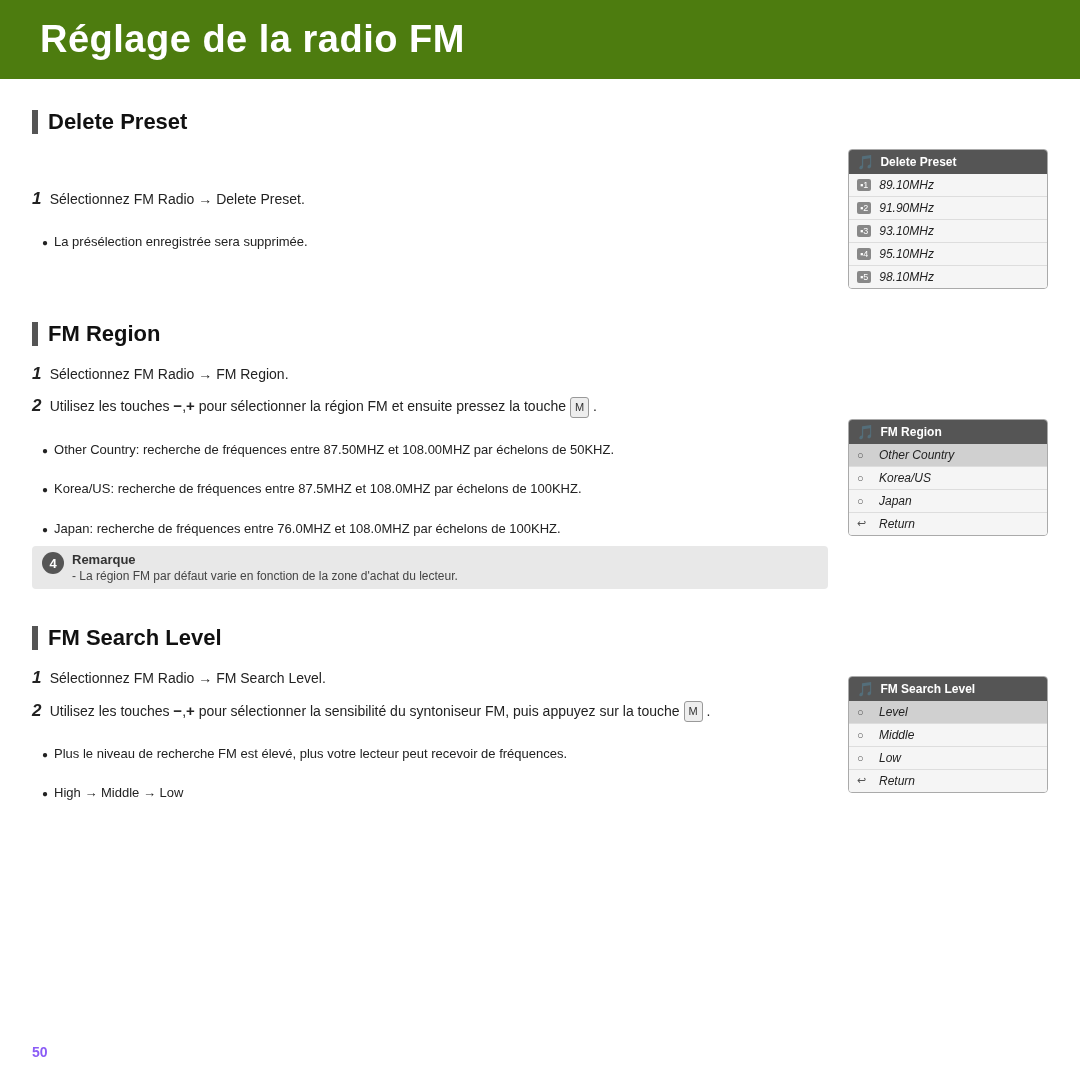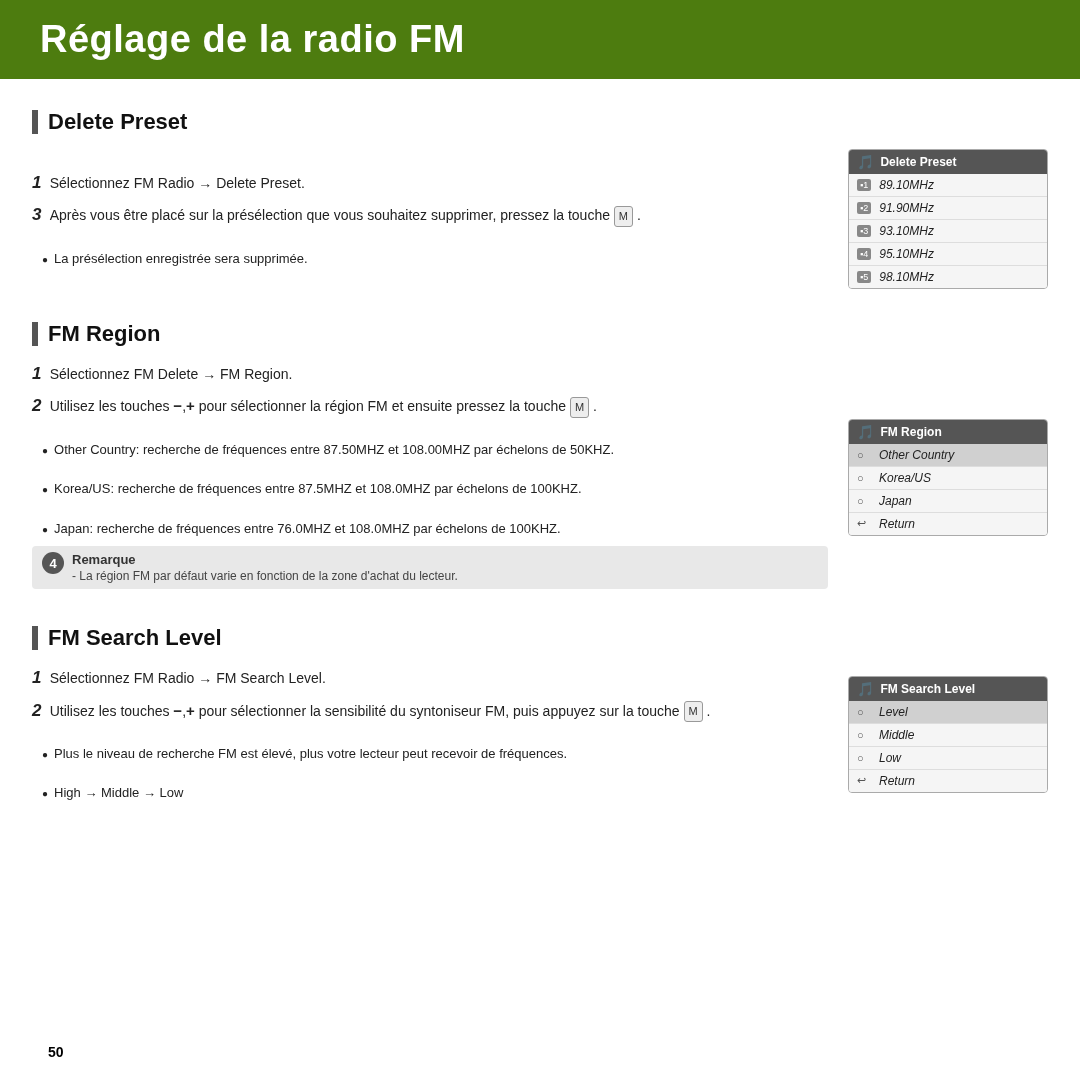--- a/index.html
+++ b/index.html
@@ -194,23 +194,23 @@
       font-size: 9px;
       padding: 1px 3px;
       border-radius: 2px;
       margin-right: 2px;
     }
 
     
     .page-number {
       position: absolute;
       bottom: 20px;
-      left: 48px;
+      left: 32px;
       font-size: 14px;
-      color: #000000;
+      color: #8b5cf6;
       font-weight: bold;
     }
 
     .inline-minus {
       display: inline-block;
       font-weight: bold;
       font-size: 15px;
     }
     .inline-plus {
       display: inline-block;
@@ -228,24 +228,20 @@
 <div class="content">
 
   <div class="section-title">
     <span>Delete Preset</span>
   </div>
   <div class="section-row">
     <div class="section-text">
       <div class="step">
         <span class="step-num">1</span>
         <span class="step-text">Sélectionnez FM Radio → Delete Preset.</span>
-      </div>
-      <div class="step">
-        <span class="step-num">3</span>
-        <span class="step-text">Après vous être placé sur la présélection que vous souhaitez supprimer, pressez la touche <span class="key-icon">M</span> .</span>
       </div>
       <div class="bullet">
         <span>La présélection enregistrée sera supprimée.</span>
       </div>
     </div>
     <div class="section-panel">
       <div class="panel">
         <div class="panel-header">
           <span class="panel-header-icon">🎵</span>
           <span>Delete Preset</span>
@@ -274,21 +270,21 @@
     </div>
   </div>
 
   <div class="section-title">
     <span>FM Region</span>
   </div>
   <div class="section-row">
     <div class="section-text">
       <div class="step">
         <span class="step-num">1</span>
-        <span class="step-text">Sélectionnez FM Delete → FM Region.</span>
+        <span class="step-text">Sélectionnez FM Radio → FM Region.</span>
       </div>
       <div class="step">
         <span class="step-num">2</span>
         <span class="step-text">Utilisez les touches <span class="inline-minus">−</span>,<span class="inline-plus">+</span> pour sélectionner la région FM et ensuite pressez la touche <span class="key-icon">M</span> .</span>
       </div>
       <div class="bullet">
         <span>Other Country: recherche de fréquences entre 87.50MHZ et 108.00MHZ par échelons de 50KHZ.</span>
       </div>
       <div class="bullet">
         <span>Korea/US: recherche de fréquences entre 87.5MHZ et 108.0MHZ par échelons de 100KHZ.</span>

